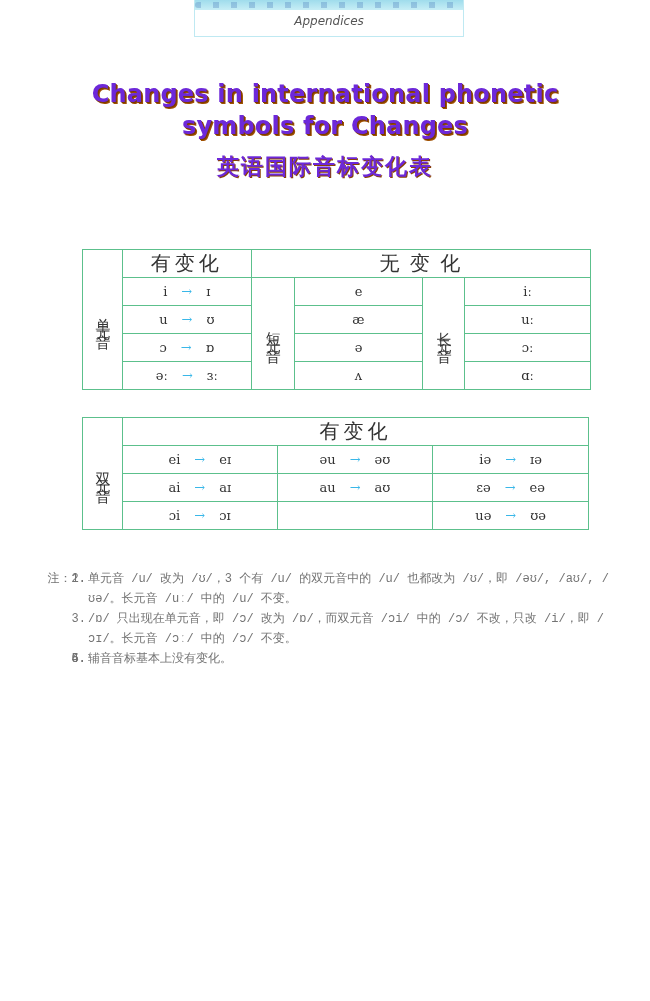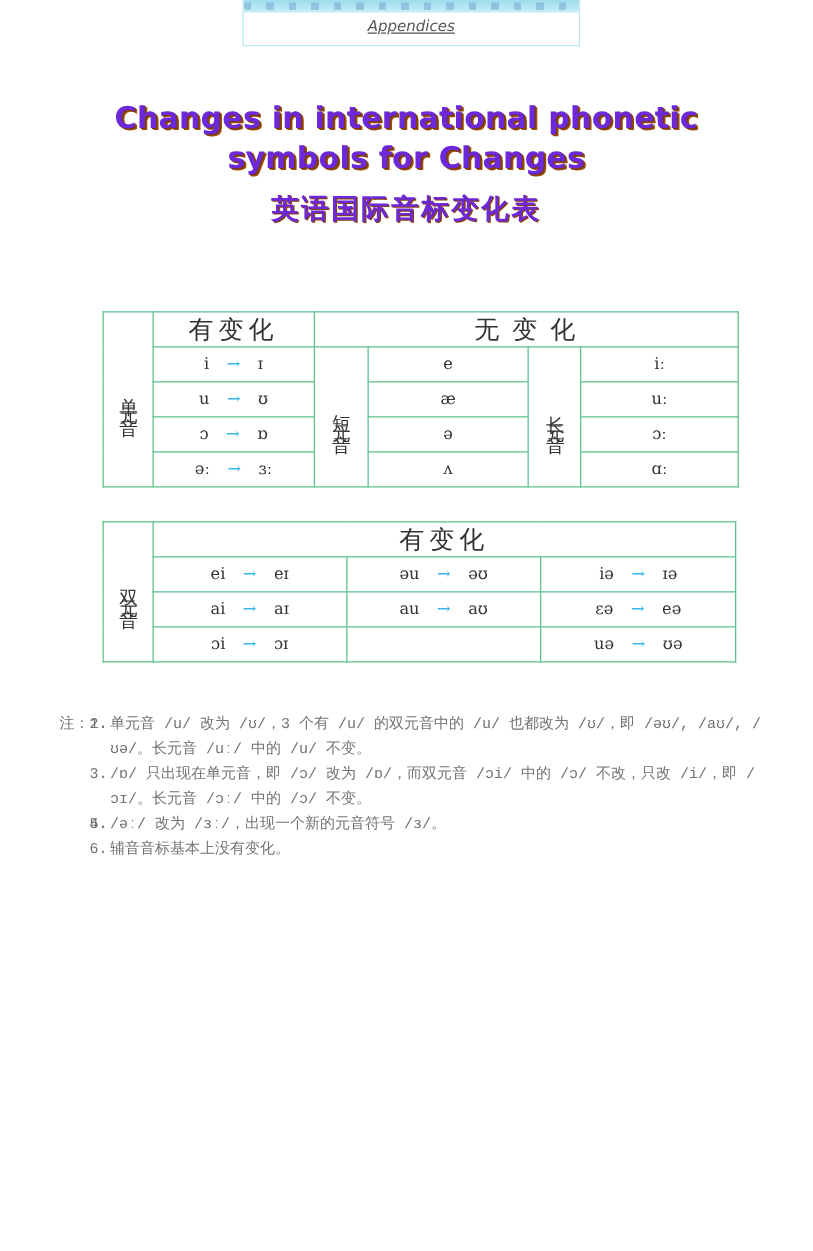--- a/index.html
+++ b/index.html
@@ -1,20 +1,20 @@
 <!DOCTYPE html>
 <html><head>
 <meta charset="utf-8">
 <style>
   html, body { margin:0; padding:0; background:#ffffff; }
   body { width:650px; height:1001px; position:relative; overflow:hidden; font-family:"DejaVu Serif", serif; color:#333; }
   .banner { position:absolute; left:194px; top:0; width:270px; height:37px; border:1px solid #bfe9f2; border-top:none; box-sizing:border-box; background:#fff; }
   .banner-strip { position:absolute; left:0; top:0; width:100%; height:10px; background:linear-gradient(180deg,#9fdcec,#c7eef6); }
   .banner-dots { position:absolute; left:0; top:2px; width:100%; height:6px; background:repeating-linear-gradient(90deg, rgba(80,130,190,.35) 0 6px, transparent 6px 18px); border-radius:3px; }
-  .banner-label { position:absolute; left:0; top:14px; width:100%; text-align:center; font-family:"DejaVu Sans", sans-serif; font-style:italic; font-size:12px; color:#555;text-decoration:underline; }
+  .banner-label { position:absolute; left:0; top:14px; width:100%; text-align:center; font-family:"DejaVu Sans", sans-serif; font-style:italic; font-size:12px; color:#555; }
 
   .title-en { position:absolute; left:0; top:78px; width:650px; text-align:center; font-family:"DejaVu Sans", sans-serif; font-weight:900; font-size:24px; line-height:32px; color:#6d28d9; text-shadow:1px 1px 0 #7a3b00, 2px 2px 0 #a05000; letter-spacing:0.2px; }
   .title-zh { position:absolute; left:0; top:152px; width:650px; text-align:center; font-family:"DejaVu Serif", serif; font-weight:bold; font-size:22px; color:#6d28d9; text-shadow:1px 1px 0 #8a4200; letter-spacing:2px; }
 
   table.ipa { position:absolute; border-collapse:collapse; font-size:13px; color:#333; }
   table.ipa td { border:1.5px solid #5cc08c; text-align:center; padding:0; }
   .vert { writing-mode:vertical-rl; text-orientation:upright; letter-spacing:8px; font-size:15px; }
   .hdr { font-size:20px; letter-spacing:4px;margin-top:25px; }
   .arrow { color:#39b7e8; margin:0 14px; }
   .sym { display:inline-block; }
@@ -112,15 +112,15 @@
     <td><span>uə</span><span class="arrow">→</span><span>ʊə</span></td>
   </tr>
 </tbody>
   </table>
 
 <div class="notes">
   <div class="note"><span class="prefix"><span>注：</span><span>1.</span></span></div>
   <div class="note"><span class="prefix">2.</span><span>单元音 /u/ 改为 /ʊ/，3 个有 /u/ 的双元音中的 /u/ 也都改为 /ʊ/，即 /əʊ/, /aʊ/, /ʊə/。长元音 /uː/ 中的 /u/ 不变。</span></div>
   <div class="note"><span class="prefix">3.</span><span>/ɒ/ 只出现在单元音，即 /ɔ/ 改为 /ɒ/，而双元音 /ɔi/ 中的 /ɔ/ 不改，只改 /i/，即 /ɔɪ/。长元音 /ɔː/ 中的 /ɔ/ 不变。</span></div>
   <div class="note"><span class="prefix">4.</span></div>
-  <div class="note"><span class="prefix">5.</span><span>/əː/ 改为 /ɜː/，出现一个新的元音符号 /ɜ/。</span></div>
+  <div class="note"><span class="prefix">5.</span></div>
   <div class="note"><span class="prefix">6.</span><span>辅音音标基本上没有变化。</span></div>
 </div>
 
 </body></html>

